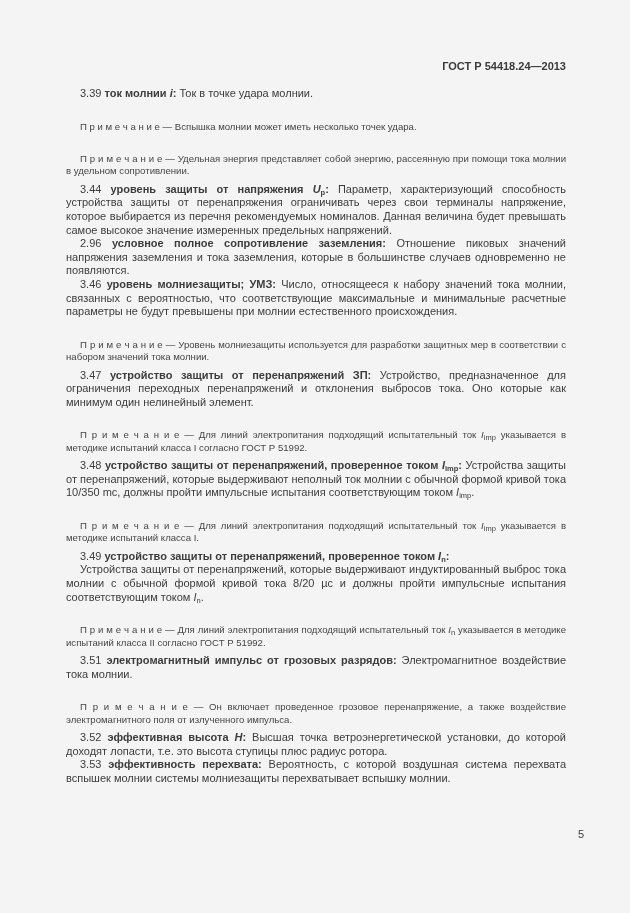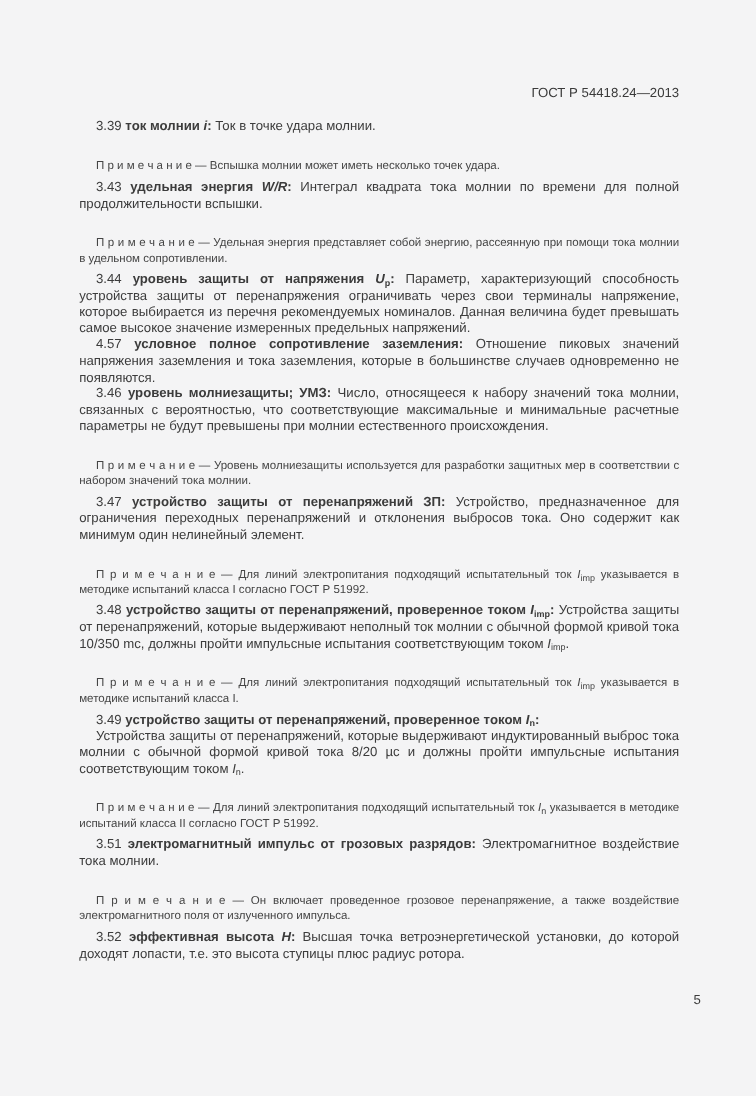--- a/index.html
+++ b/index.html
@@ -8,22 +8,22 @@
     font-family:"Liberation Sans","DejaVu Sans",sans-serif;
     background:#f4f4f5;
   }
   .sheet{
     position:relative;width:630px;height:913px;overflow:hidden;
   }
   .textblock{
     position:absolute;left:66px;top:56px;width:500px;
   }
   .running-header{
-    text-align:right;font-weight:normal;font-size:11px;line-height:12px;
-    margin:16px 0 15px 0;color:#3a3a3a;
+    text-align:right;font-weight:bold;font-size:11px;line-height:12px;
+    margin:4px 0 15px 0;color:#3a3a3a;
   }
   .content p.para{
     margin:0;text-indent:14px;text-align:justify;
     font-size:11px;line-height:13.6px;color:#3c3c3c;
   }
   .content p.note{
     margin:20px 0 5px 0;font-size:9.6px;line-height:12.4px;color:#454545;
   }
   .rb{font-weight:bold;}
   .ri{font-style:italic;}
@@ -36,32 +36,32 @@
 </style>
 </head>
 <body style="background: rgb(244, 244, 245);">
 
 <div class="sheet">
   <div class="textblock">
     <p class="running-header">ГОСТ Р 54418.24—2013</p>
     <div class="content" style="color: rgb(60, 60, 60);">
         <p class="para"><span>3.39 </span><span class="rb">ток молнии </span><span class="rbi">i</span><span class="rb">:</span><span> Ток в точке удара молнии.</span></p>
         <p class="para note"><span>П р и м е ч а н и е — Вспышка молнии может иметь несколько точек удара.</span></p>
-        <p class="para"><span>3.43 </span><span class="rb">удельная энергия </span><span class="rbi">W/R</span><span class="rb">:</span><span> Интеграл квадрата тока молнии по времени для полной продолжительности вспышки.</span></p>
         <p class="para note"><span>П р и м е ч а н и е — Удельная энергия представляет собой энергию, рассеянную при помощи тока молнии в удельном сопротивлении.</span></p>
         <p class="para"><span>3.44 </span><span class="rb">уровень защиты от напряжения </span><span class="rbi">U</span><span class="rb rsub">p</span><span class="rb">:</span><span> Параметр, характеризующий способность устройства защиты от перенапряжения ограничивать через свои терминалы напряжение, которое выбирается из перечня рекомендуемых номиналов. Данная величина будет превышать самое высокое значение измеренных предельных напряжений.</span></p>
-        <p class="para"><span>4.57 </span><span class="rb">условное полное сопротивление заземления:</span><span> Отношение пиковых значений напряжения заземления и тока заземления, которые в большинстве случаев одновременно не появляются.</span></p>
+        <p class="para"><span>2.96 </span><span class="rb">условное полное сопротивление заземления:</span><span> Отношение пиковых значений напряжения заземления и тока заземления, которые в большинстве случаев одновременно не появляются.</span></p>
         <p class="para"><span>3.46 </span><span class="rb">уровень молниезащиты; УМЗ:</span><span> Число, относящееся к набору значений тока молнии, связанных с вероятностью, что соответствующие максимальные и минимальные расчетные параметры не будут превышены при молнии естественного происхождения.</span></p>
         <p class="para note"><span>П р и м е ч а н и е — Уровень молниезащиты используется для разработки защитных мер в соответствии с набором значений тока молнии.</span></p>
-        <p class="para"><span>3.47 </span><span class="rb">устройство защиты от перенапряжений ЗП:</span><span> Устройство, предназначенное для ограничения переходных перенапряжений и отклонения выбросов тока. Оно содержит как минимум один нелинейный элемент.</span></p>
+        <p class="para"><span>3.47 </span><span class="rb">устройство защиты от перенапряжений ЗП:</span><span> Устройство, предназначенное для ограничения переходных перенапряжений и отклонения выбросов тока. Оно которые как минимум один нелинейный элемент.</span></p>
         <p class="para note"><span>П р и м е ч а н и е — Для линий электропитания подходящий испытательный ток </span><span class="ri">I</span><span class="rsub">imp</span><span> указывается в методике испытаний класса I согласно ГОСТ Р 51992.</span></p>
         <p class="para"><span>3.48 </span><span class="rb">устройство защиты от перенапряжений, проверенное током </span><span class="rbi">I</span><span class="rb rsub">imp</span><span class="rb">:</span><span> Устройства защиты от перенапряжений, которые выдерживают неполный ток молнии с обычной формой кривой тока 10/350 mc, должны пройти импульсные испытания соответствующим током </span><span class="ri">I</span><span class="rsub">imp</span><span>.</span></p>
         <p class="para note"><span>П р и м е ч а н и е — Для линий электропитания подходящий испытательный ток </span><span class="ri">I</span><span class="rsub">imp</span><span> указывается в методике испытаний класса I.</span></p>
         <p class="para"><span>3.49 </span><span class="rb">устройство защиты от перенапряжений, проверенное током </span><span class="rbi">I</span><span class="rb rsub">n</span><span class="rb">:</span></p>
         <p class="para"><span>Устройства защиты от перенапряжений, которые выдерживают индуктированный выброс тока молнии с обычной формой кривой тока 8/20 µс и должны пройти импульсные испытания соответствующим током </span><span class="ri">I</span><span class="rsub">n</span><span>.</span></p>
         <p class="para note"><span>П р и м е ч а н и е — Для линий электропитания подходящий испытательный ток </span><span class="ri">I</span><span class="rsub">n</span><span> указывается в методике испытаний класса II согласно ГОСТ Р 51992.</span></p>
         <p class="para"><span>3.51 </span><span class="rb">электромагнитный импульс от грозовых разрядов:</span><span> Электромагнитное воздействие тока молнии.</span></p>
         <p class="para note"><span>П р и м е ч а н и е — Он включает проведенное грозовое перенапряжение, а также воздействие электромагнитного поля от излученного импульса.</span></p>
         <p class="para"><span>3.52 </span><span class="rb">эффективная высота </span><span class="rbi">H</span><span class="rb">:</span><span> Высшая точка ветроэнергетической установки, до которой доходят лопасти, т.е. это высота ступицы плюс радиус ротора.</span></p>
+        <p class="para"><span>3.53 </span><span class="rb">эффективность перехвата:</span><span> Вероятность, с которой воздушная система перехвата вспышек молнии системы молниезащиты перехватывает вспышку молнии.</span></p>
       </div>
   </div>
   <div class="page-number">5</div>
 </div>
 
 </body></html>

